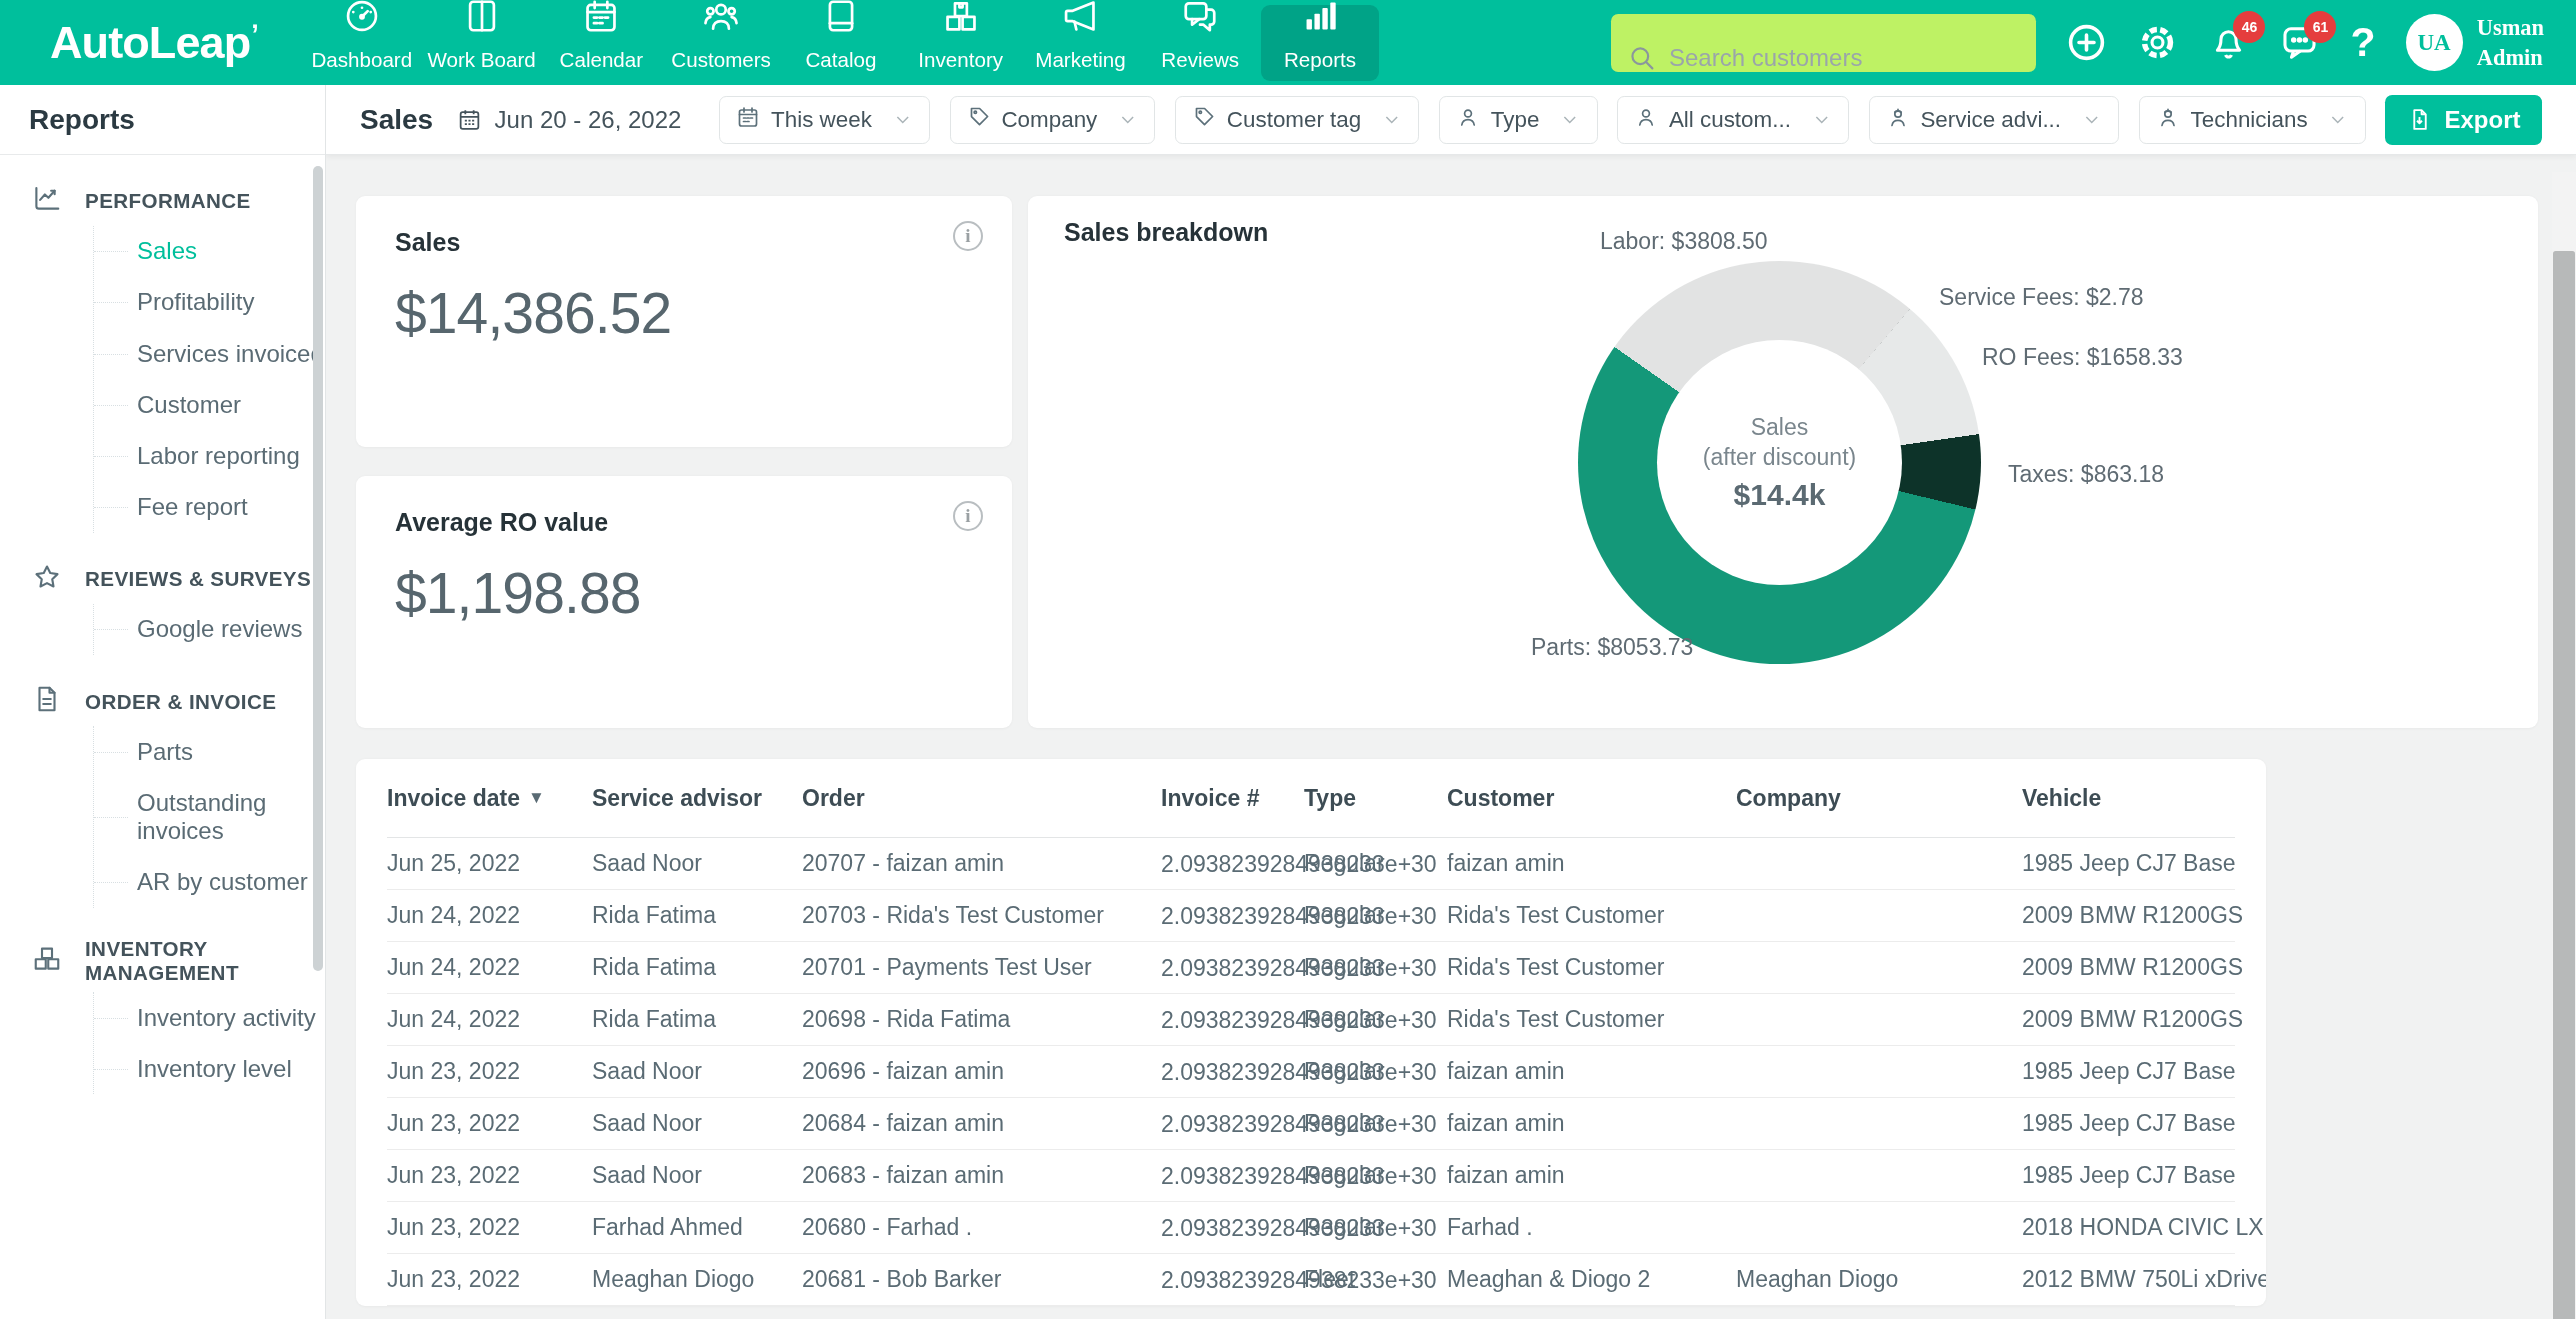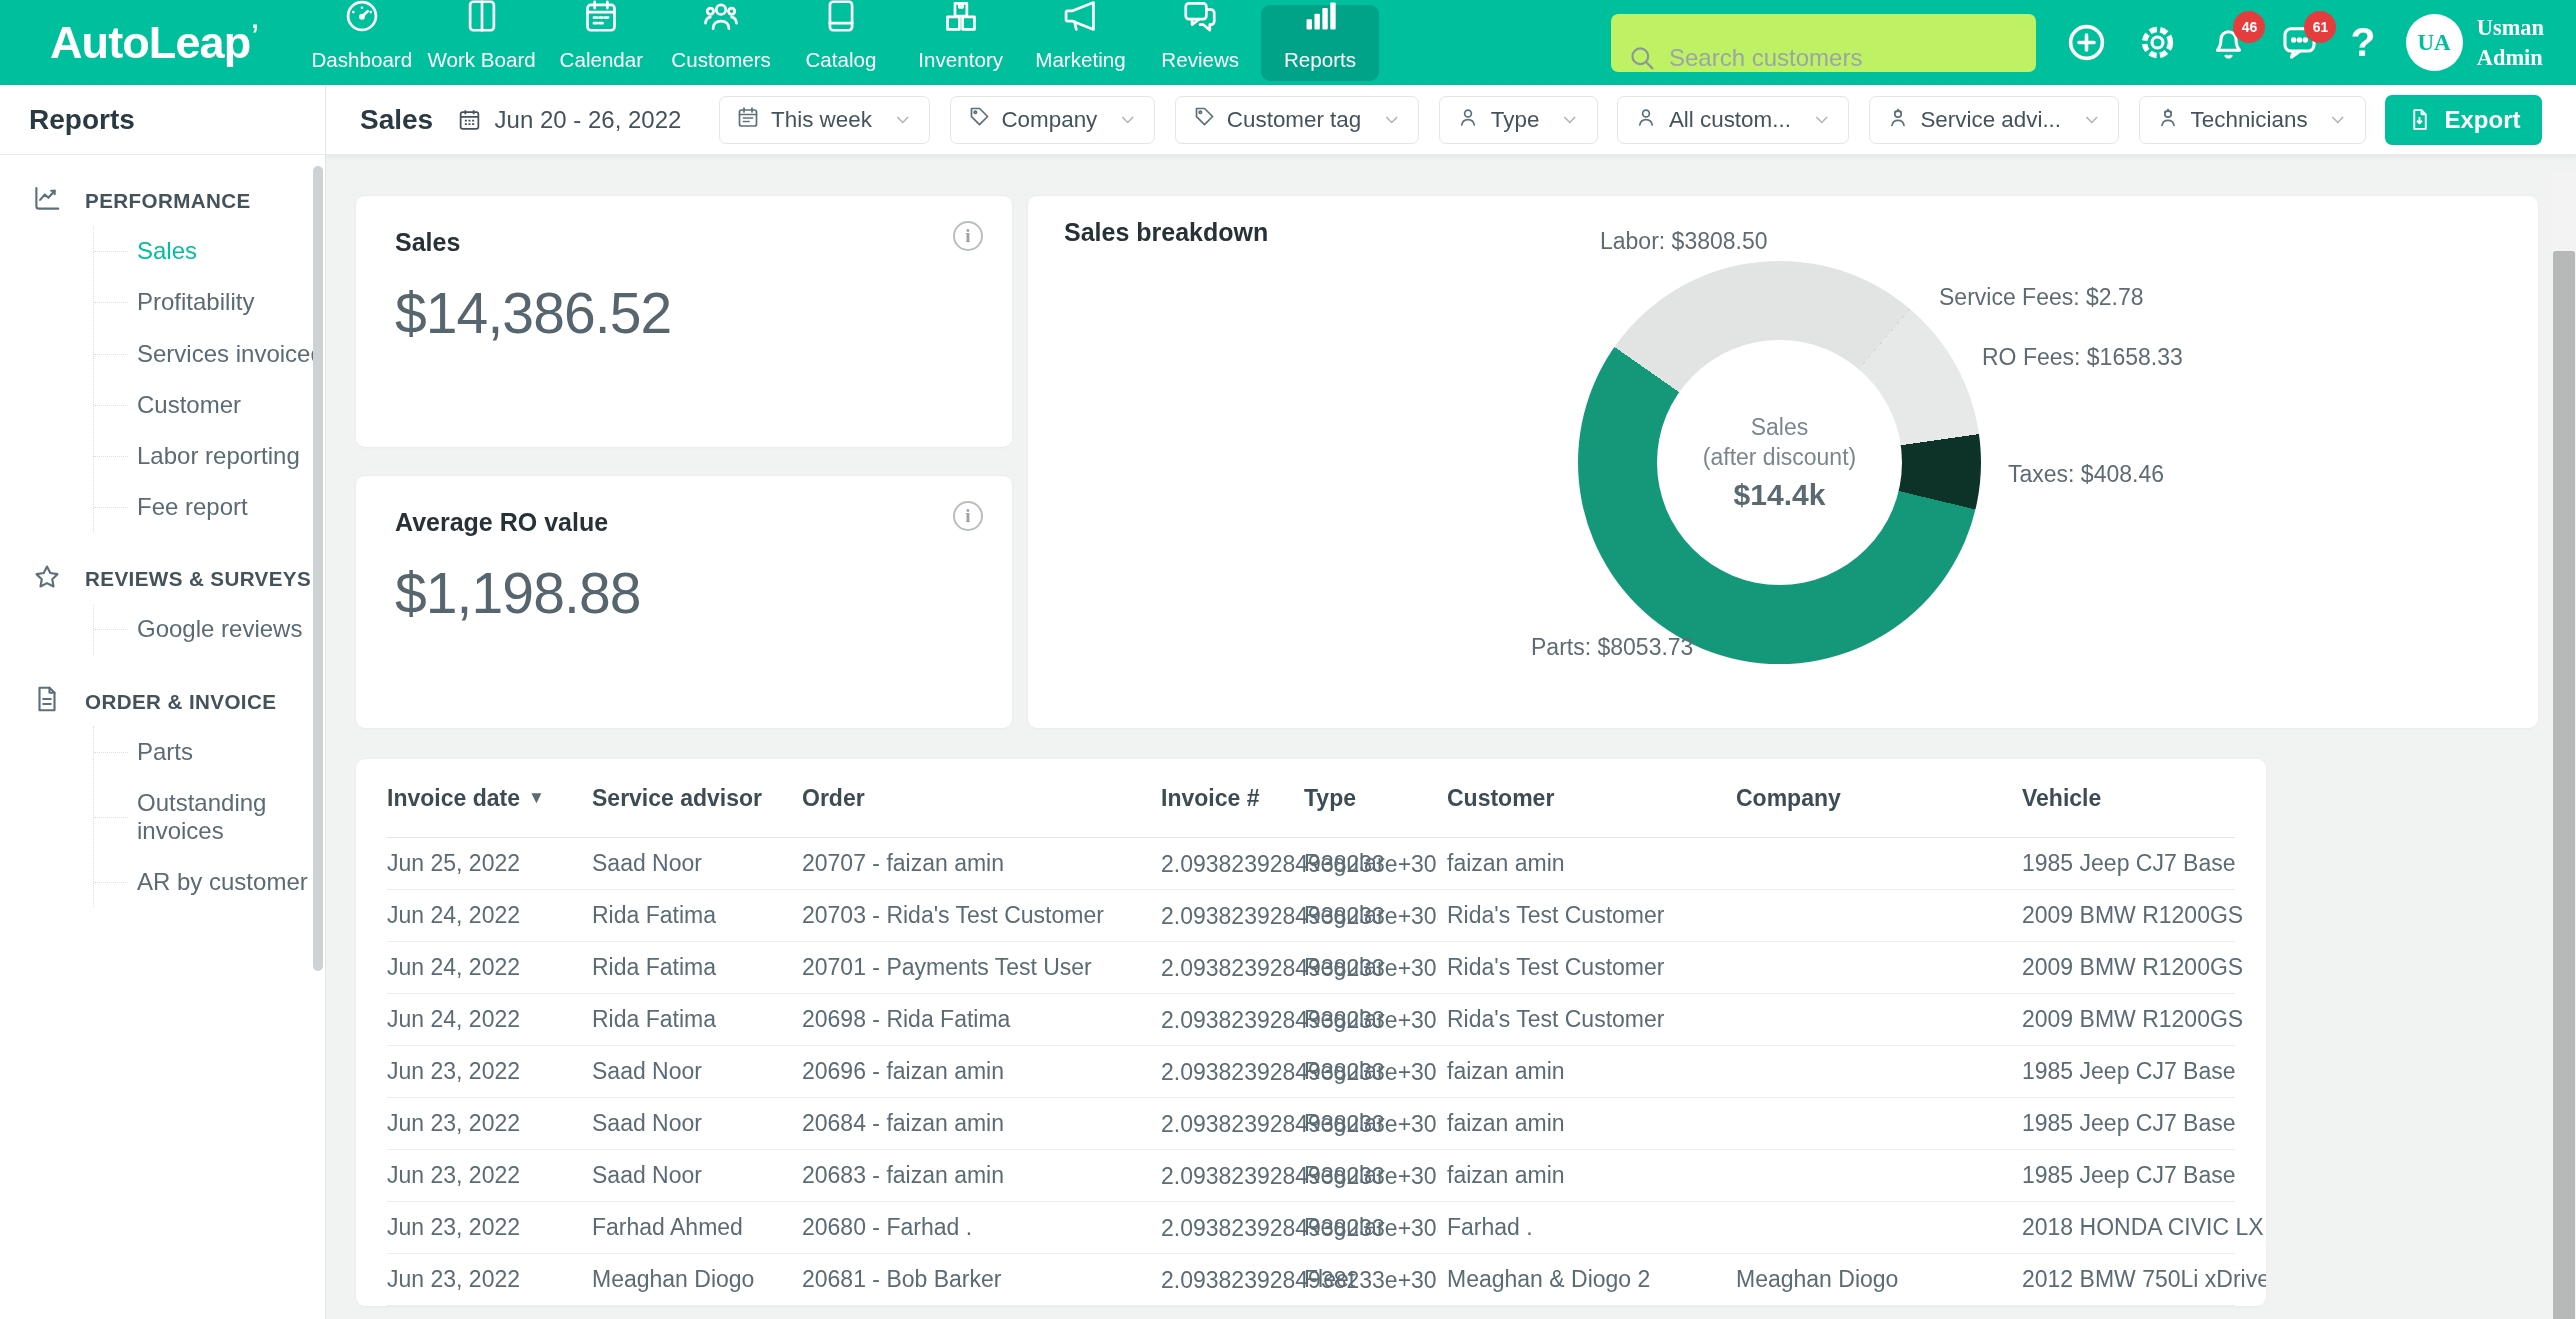--- a/index.html
+++ b/index.html
@@ -278,20 +278,34 @@
               <path d="M14 3v4h4M9 12h6M9 16h6"></path>
             </svg></span>
           <span>ORDER &amp; INVOICE</span>
         </div>
         <ul class="side-items">
           <li class="side-item">Parts</li>
           <li class="side-item">Outstanding invoices</li>
           <li class="side-item">AR by customer</li>
         </ul>
       </div>
+      <div class="side-section">
+        <div class="section-head">
+          <span><svg viewBox="0 0 24 24" fill="none" stroke="currentColor" stroke-width="1.7" stroke-linecap="round" stroke-linejoin="round">
+              <rect x="3" y="13" width="8" height="7.5"></rect>
+              <rect x="13" y="13" width="8" height="7.5"></rect>
+              <rect x="8" y="4.5" width="8" height="7.5"></rect>
+            </svg></span>
+          <span>INVENTORY MANAGEMENT</span>
+        </div>
+        <ul class="side-items">
+          <li class="side-item">Inventory activity</li>
+          <li class="side-item">Inventory level</li>
+        </ul>
+      </div>
     </nav>
   <div class="sidebar-scroll-thumb"></div>
 </aside>
 
 <main class="main">
 
   <div class="page-header">
     <div class="page-title">Sales</div>
     <div class="date-display">
       <svg viewBox="0 0 24 24" fill="none" stroke="currentColor" stroke-width="1.7">
@@ -401,21 +415,21 @@
     <div class="donut" style="background: conic-gradient(from -55deg, rgb(226, 227, 227) 0deg, rgb(226, 227, 227) 95.3deg, rgb(201, 204, 204) 95.3deg, rgb(201, 204, 204) 95.37deg, rgb(231, 233, 233) 95.37deg, rgb(231, 233, 233) 136.87deg, rgb(13, 51, 41) 136.87deg, rgb(13, 51, 41) 158.47deg, rgb(20, 152, 121) 158.47deg, rgb(20, 152, 121) 360deg);">
       <div class="donut-hole">
         <div class="l1">Sales</div>
         <div class="l2">(after discount)</div>
         <div class="val">$14.4k</div>
       </div>
     </div>
     <div class="chart-label" style="left:572px; top:32px;">Labor: $3808.50</div>
     <div class="chart-label" style="left:911px; top:88px;">Service Fees: $2.78</div>
     <div class="chart-label" style="left:954px; top:148px;">RO Fees: $1658.33</div>
-    <div class="chart-label" style="left:980px; top:265px;">Taxes: $408.46</div>
+    <div class="chart-label" style="left:980px; top:265px;">Taxes: $863.18</div>
     <div class="chart-label" style="left:503px; top:438px;">Parts: $8053.73</div>
   </section>
 
   <section class="card card-table">
     <div class="t-head">
         <div class="th-label">
           <span>Invoice date</span>
           <span class="sort-arrow">▼</span>
         </div>
         <div class="th-label">

